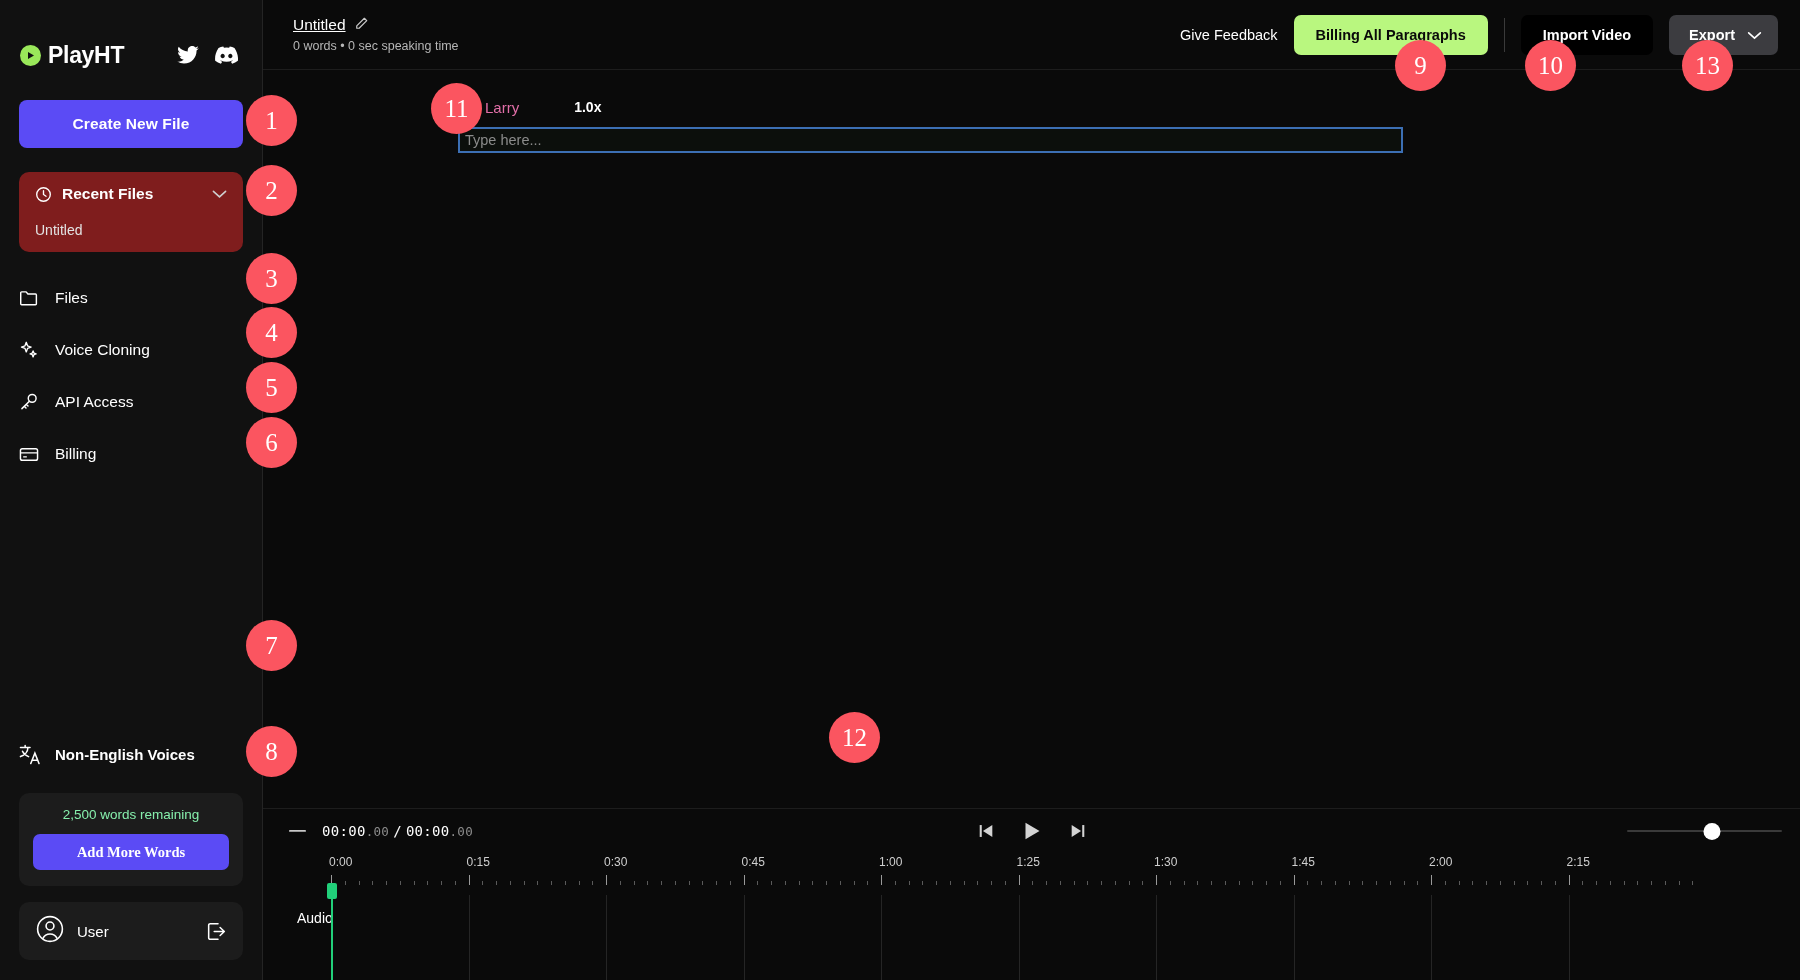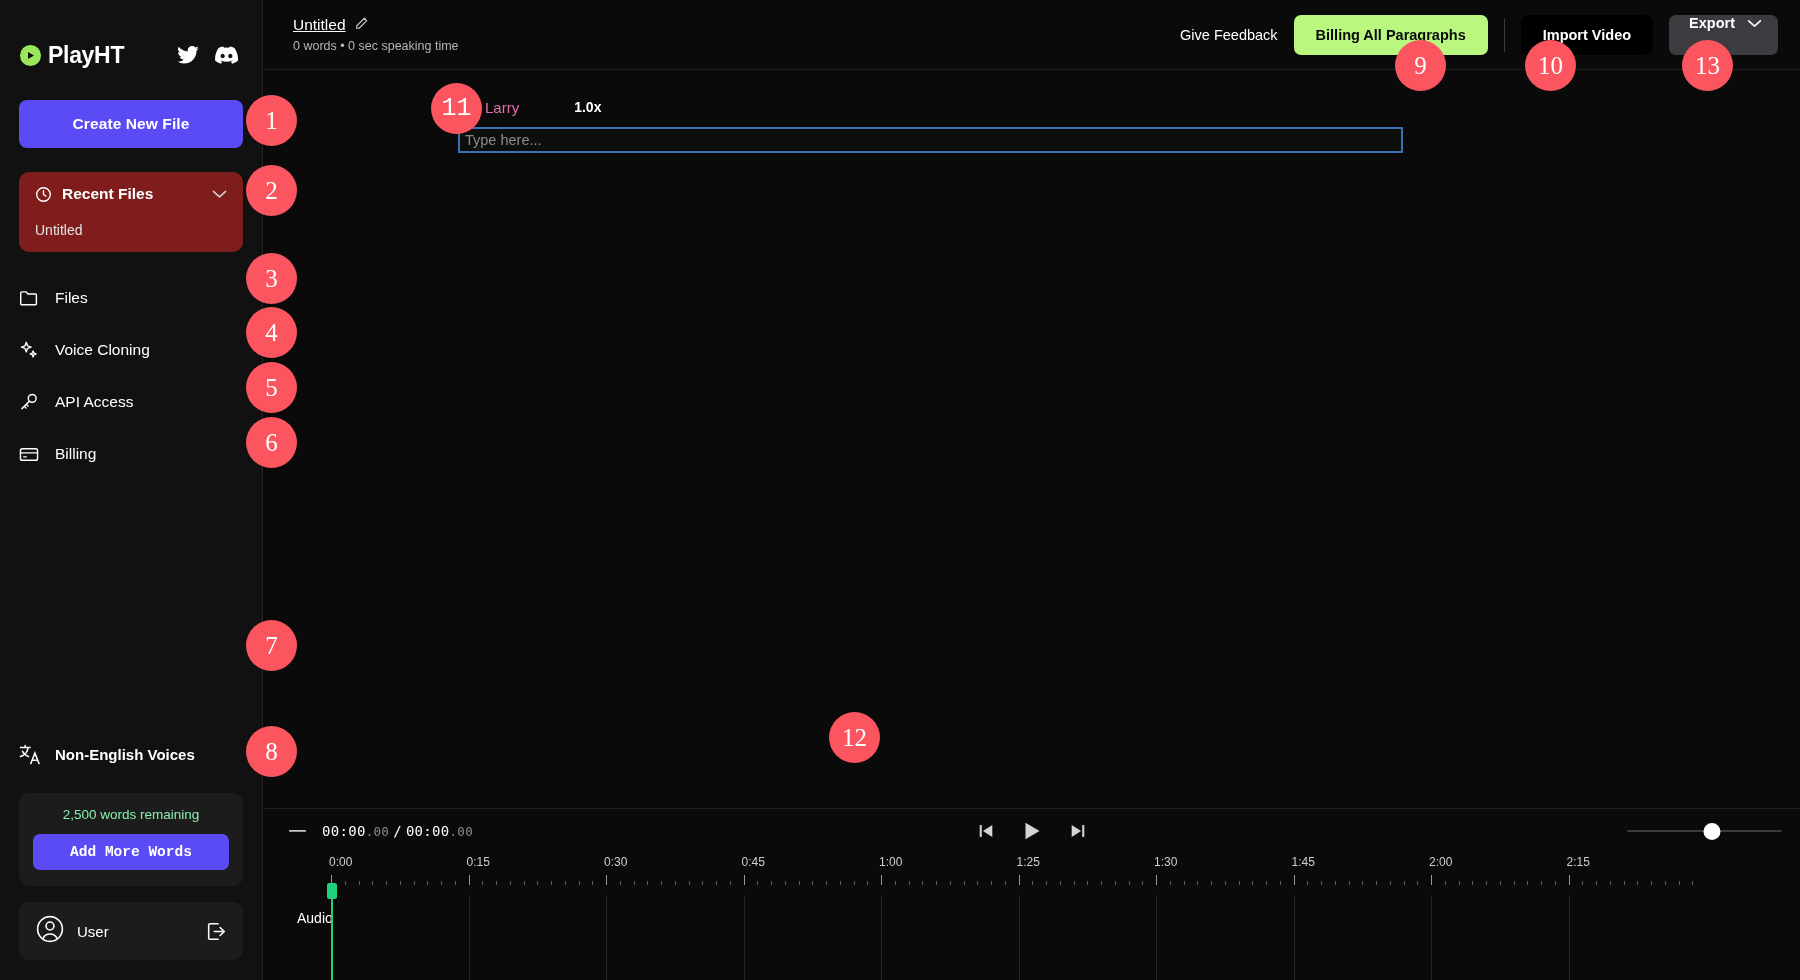--- a/index.html
+++ b/index.html
@@ -96,21 +96,21 @@
     border-radius: 10px;
     padding: 14px 14px 16px 14px;
     text-align: center;
   }
   .words-text { font-size: 13.5px; color: #86efac; margin-bottom: 12px; }
   .add-words-btn {
     width: 100%; height: 36px;
     background: #5b4bf5; color: #fff;
     border: none; border-radius: 7px;
     font-size: 14.5px; font-weight: bold;
-    font-family: Liberation Mono, monospace;
+    font-family: Liberation Serif, serif;
     cursor: pointer;
   }
 
   .user-card {
     margin: 16px 19px 20px 19px;
     background: #1c1c1c;
     border-radius: 10px;
     height: 58px;
     display: flex; align-items: center;
     padding: 0 16px;
@@ -160,21 +160,21 @@
     font-family: "Liberation Sans", sans-serif;
     cursor: pointer;
   }
   .export-btn {
     background: #3c3c40; color: #ffffff;
     border: none; border-radius: 7px;
     height: 40px; padding: 0 16px 0 20px;
     font-size: 14.5px; font-weight: bold;
     font-family: "Liberation Sans", sans-serif;
     cursor: pointer;
-    display: flex; gap: 12px;
+    display: flex; align-items: center; gap: 12px;
   }
 
   
   .editor { flex: 1 1 auto; padding: 26px 0 0 195px; }
   .para-head { display: flex; align-items: center; gap: 9px; height: 22px; }
   .voice-name { font-size: 15px; color: #e26fa8; font-weight: 500; }
   .speed { font-size: 14px; color: #ffffff; font-weight: bold; margin-left: 46px; }
   .para-input {
     margin-top: 9px;
     width: 945px; height: 26px;
@@ -611,17 +611,17 @@
       <div class="badge" style="left: 246px; top: 95px;">1</div>
       <div class="badge" style="left: 246px; top: 165px;">2</div>
       <div class="badge" style="left: 246px; top: 253px;">3</div>
       <div class="badge" style="left: 246px; top: 307px;">4</div>
       <div class="badge" style="left: 246px; top: 362px;">5</div>
       <div class="badge" style="left: 246px; top: 417px;">6</div>
       <div class="badge" style="left: 246px; top: 620px;">7</div>
       <div class="badge" style="left: 246px; top: 726px;">8</div>
       <div class="badge" style="left: 1395px; top: 40px;">9</div>
       <div class="badge" style="left: 1525px; top: 40px;">10</div>
-      <div class="badge" style="left: 431px; top: 83px; font-family: Liberation Mono, monospace;">11</div>
+      <div class="badge" style="left: 431px; top: 83px;">11</div>
       <div class="badge" style="left: 829px; top: 712px;">12</div>
       <div class="badge" style="left: 1682px; top: 40px;">13</div>
     </div>
 </div>
 
 </body></html>

